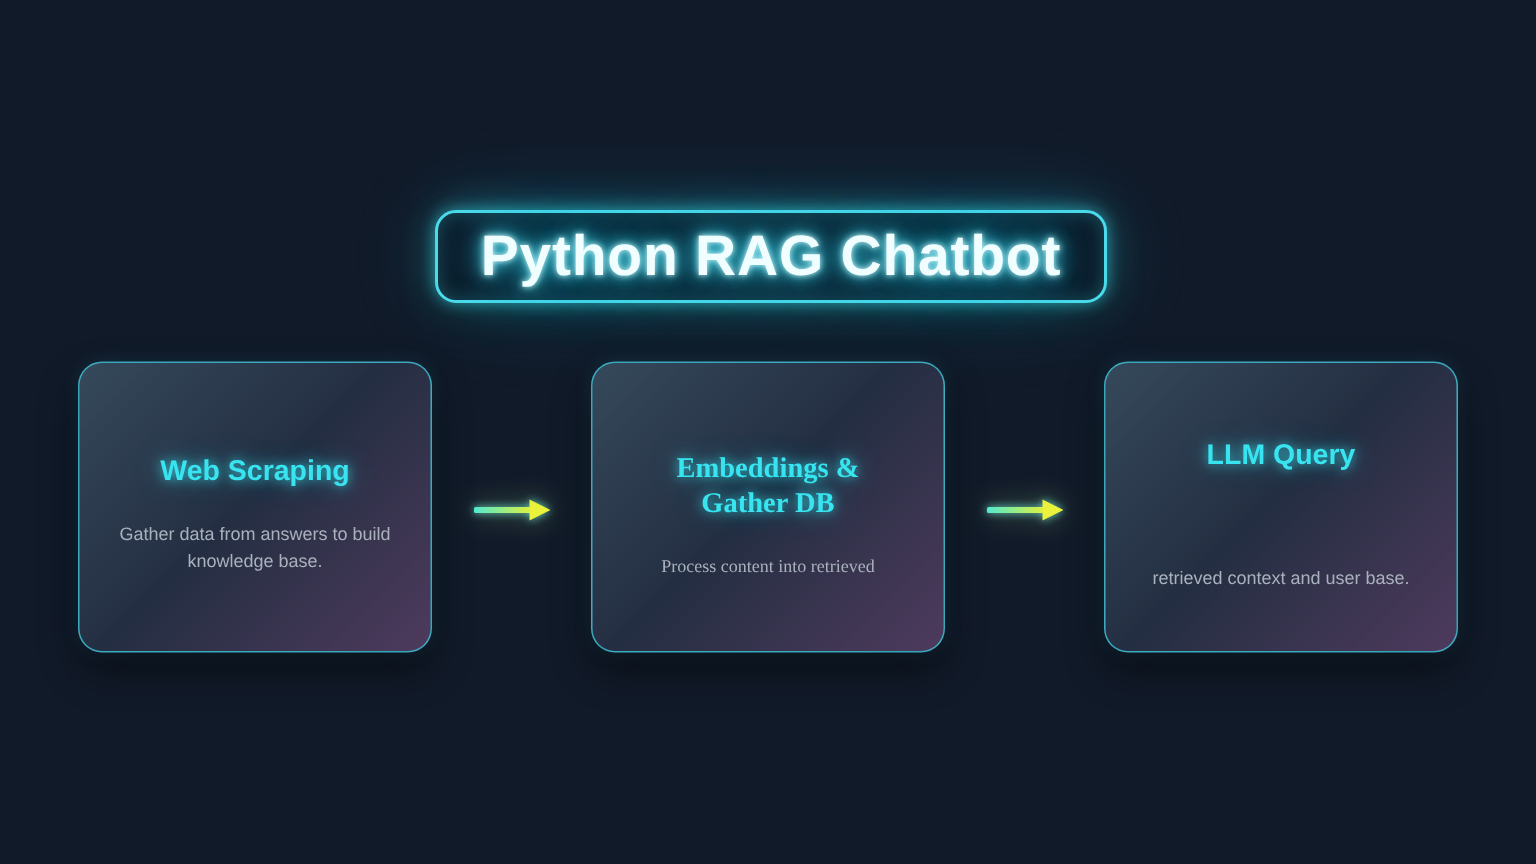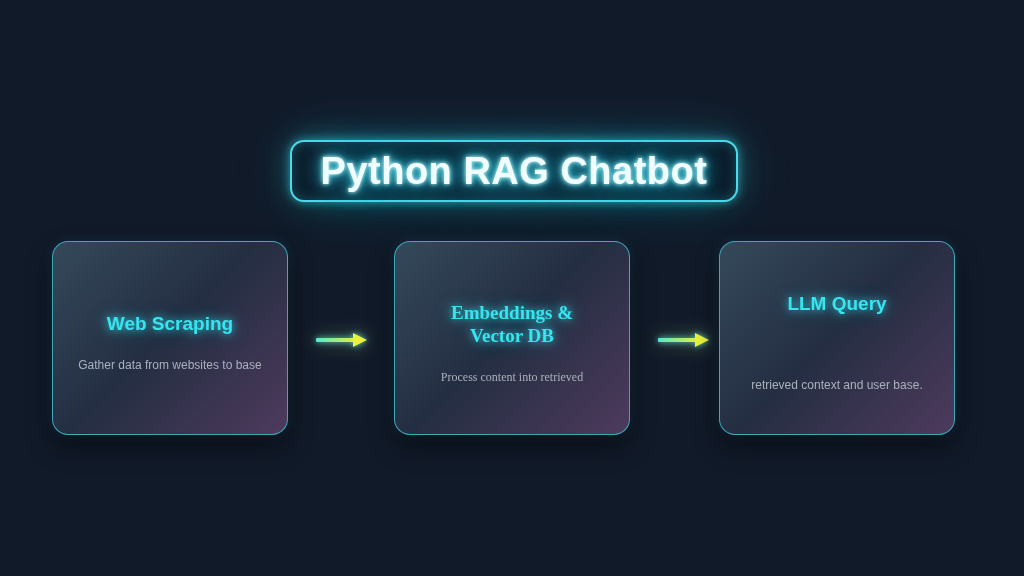--- a/index.html
+++ b/index.html
@@ -67,21 +67,21 @@
       0 12px 26px rgba(0, 0, 0, 0.45),
       0 0 12px rgba(50, 190, 215, 0.14);
     display: flex;
     flex-direction: column;
     align-items: center;
     justify-content: center;
     text-align: center;
   }
   .card-1 { left: 52px; }
   .card-2 { left: 394px; font-family: Liberation Serif, serif; }
-  .card-3 { left: 719px; gap: 40px; }
+  .card-3 { left: 736px; gap: 40px; }
 
   .card-title {
     font-size: 19px;
     font-weight: bold;
     line-height: 23px;
     color: #38e4f0;
     text-shadow:
       0 0 8px rgba(56, 228, 240, 0.85),
       0 0 20px rgba(56, 228, 240, 0.40);
   }
@@ -114,39 +114,40 @@
   <div class="title-box">
     <h1>Python RAG Chatbot</h1>
   </div>
 
   <div class="card card-1">
     <div class="card-title">
       <div>Web Scraping</div>
       <div></div>
     </div>
     <div class="card-desc">
-      <div>Gather data from websites to base</div>
+      <div>Gather data from answers to build</div>
+      <div>knowledge base.</div>
     </div>
   </div>
 
   <svg class="arrow arrow-1" viewBox="0 0 52 18" xmlns="http://www.w3.org/2000/svg">
     <defs>
       <linearGradient id="arrowGrad1" x1="0" y1="0" x2="1" y2="0">
         <stop offset="0" stop-color="#52e9cf"></stop>
         <stop offset="1" stop-color="#ddf03e"></stop>
       </linearGradient>
     </defs>
     <rect x="1" y="7" width="38" height="4" rx="1" fill="url(#arrowGrad1)"></rect>
     <polygon points="38,2 52,9 38,16" fill="#eaf23c"></polygon>
   </svg>
 
   <div class="card card-2">
     <div class="card-title">
       <div>Embeddings &amp;</div>
-      <div>Vector DB</div>
+      <div>Gather DB</div>
     </div>
     <div class="card-desc">
       <div>Process content into retrieved</div>
     </div>
   </div>
 
   <svg class="arrow arrow-2" viewBox="0 0 52 18" xmlns="http://www.w3.org/2000/svg">
     <defs>
       <linearGradient id="arrowGrad2" x1="0" y1="0" x2="1" y2="0">
         <stop offset="0" stop-color="#52e9cf"></stop>

